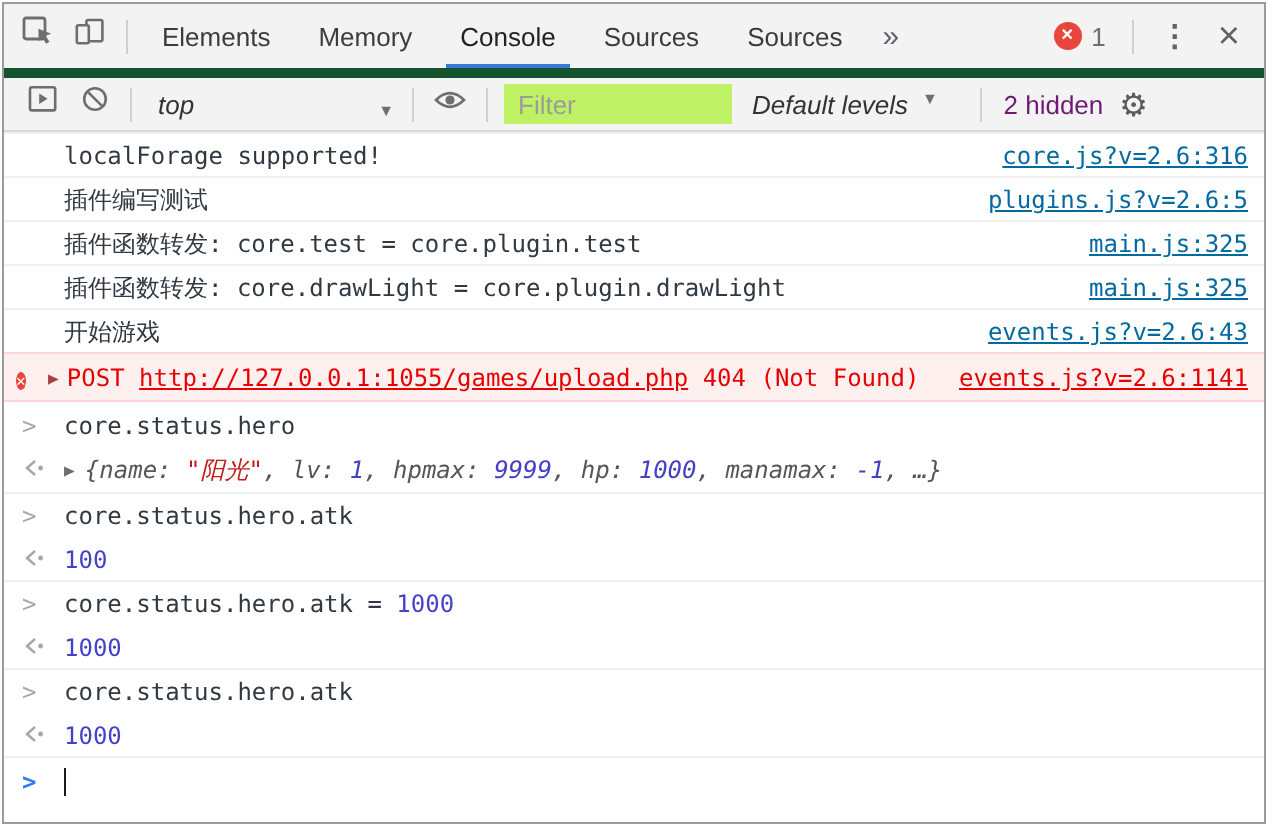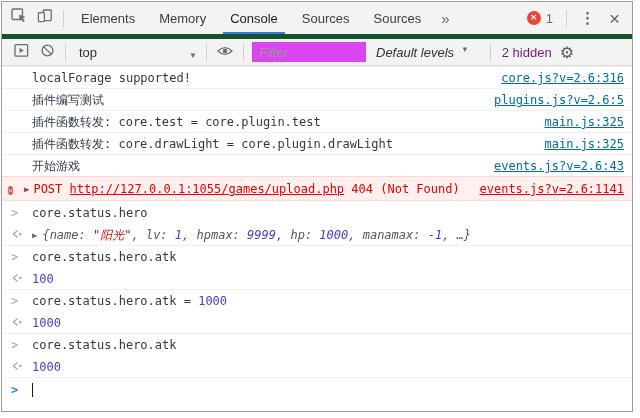--- a/index.html
+++ b/index.html
@@ -22,25 +22,25 @@
   .errbadge{width:14px;height:14px;border-radius:50%;background:#e8453c;color:#fff;
     font-size:8px;line-height:14px;text-align:center;font-weight:bold;flex:0 0 auto;}
   .errcount{font-size:13px;color:#6e6e6e;margin:0 8px 0 5px;}
   .kebab{font-size:15px;color:#5f6368;font-weight:bold;letter-spacing:0;padding:0 8px;cursor:pointer;}
   .closex{font-size:19px;color:#5f6368;padding:0 6px;cursor:pointer;line-height:1;}
 
   
   .toolbar{flex:0 0 27px;box-sizing:border-box;display:flex;align-items:center;
     background:#f3f3f3;border-bottom:1px solid #dadada;padding:0 6px;}
   .ctx-select{display:flex;align-items:flex-end;justify-content:space-between;width:118px;
-    font-size:13px;color:#333;padding:0 4px 0 8px;cursor:pointer;}
+    font-size:13px;color:#333;padding:0 4px 0 8px;cursor:pointer;font-style:italic;}
   .caret{font-size:8px;color:#6e6e6e;}
-  .filter-input{box-sizing:border-box;width:114px;height:20px;border:none;background:#d946ef;
+  .filter-input{box-sizing:border-box;width:114px;height:20px;border:none;background:#bef264;
     padding:0 7px;font-size:13px;color:#333;margin-left:3px;outline:none;
-    font-family:"Liberation Sans",sans-serif;font-style:italic;}
+    font-family:"Liberation Sans",sans-serif;}
   .filter-input::placeholder{color:#9b9b9b;}
   .levels{display:flex;align-items:flex-start;font-size:13px;color:#333;cursor:pointer;margin-left:10px;font-style:italic;}
   .levels .caret{margin-left:7px;}
   .hidden-group{margin-left:auto;display:flex;align-items:center;}
   .hiddenlbl{font-size:13px;color:#701a75;margin:0 8px 0 6px;}
   .gear{font-size:16px;color:#5c5c5c;cursor:pointer;margin-right:52px;font-family:"DejaVu Sans",sans-serif;}
 
   
   .console-area{flex:1 1 auto;background:#fff;overflow:hidden;display:flex;flex-direction:column;}
   .crow{display:flex;align-items:flex-start;padding:3px 0 2px;border-top:1px solid transparent;

